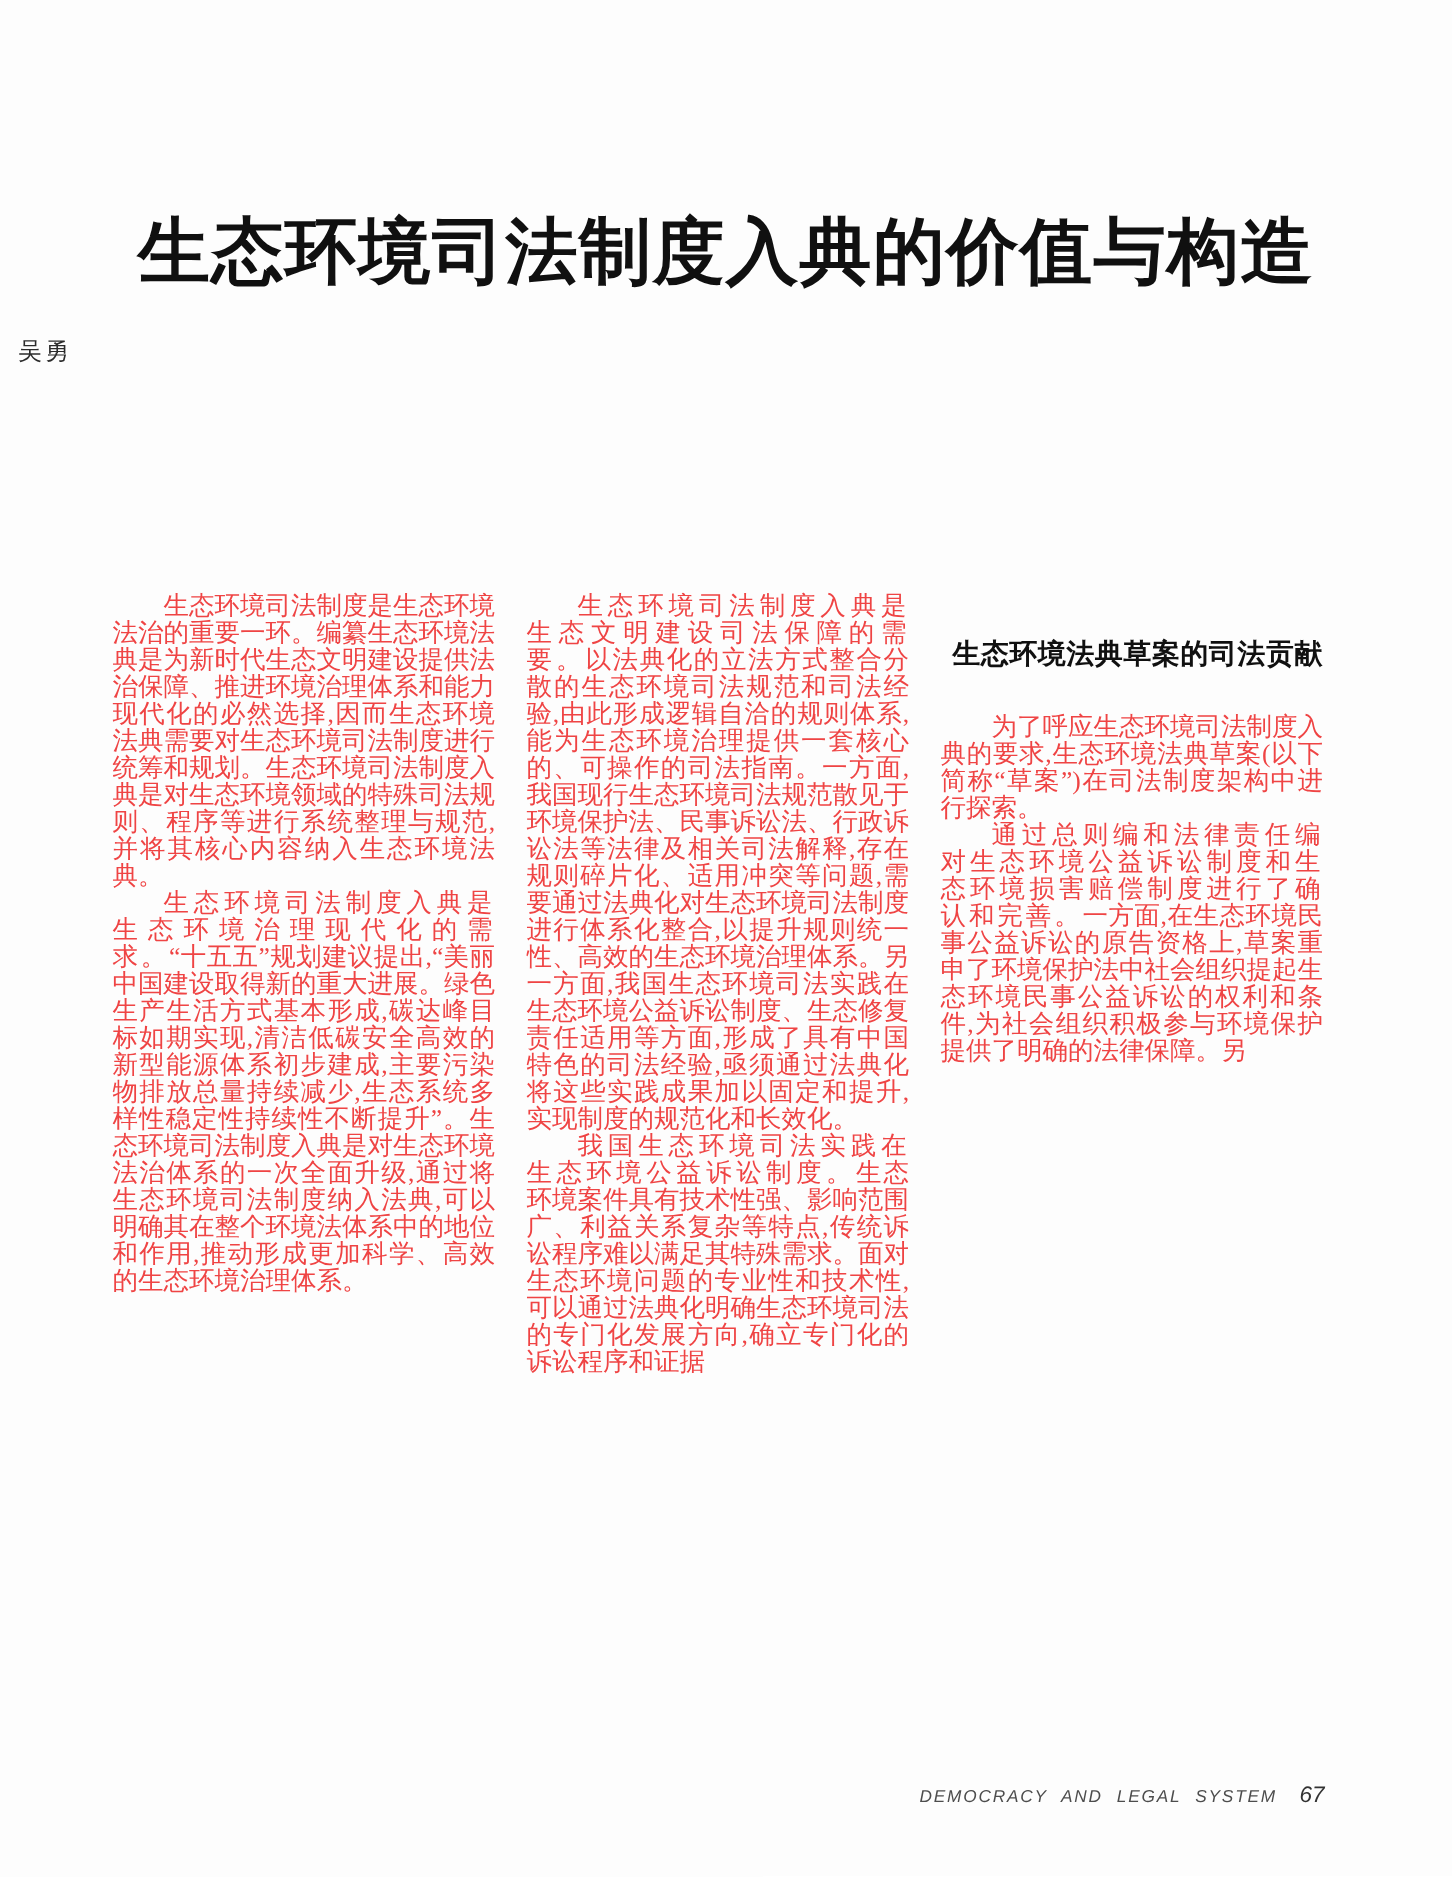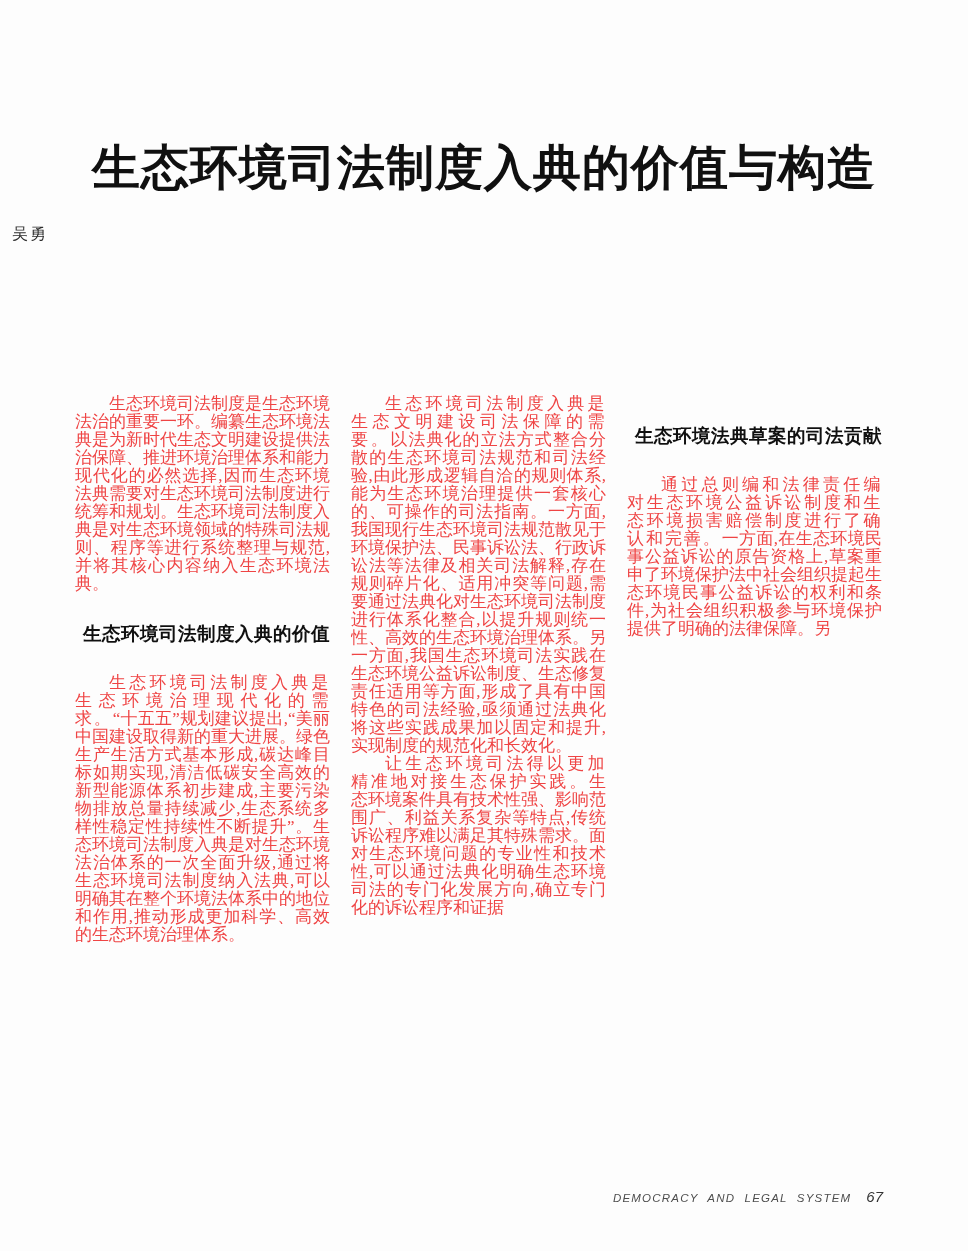--- a/index.html
+++ b/index.html
@@ -51,31 +51,31 @@
 
 <div class="page">
 
   <h1 class="title">生态环境司法制度入典的价值与构造</h1>
   <div class="author">吴勇</div>
 
   <div class="columns">
 
     <div class="col">
       <p class="body indent"><span>生态环境司法制度是生态环境法治的重要一环。编纂生态环境法典是为新时代生态文明建设提供法治保障、推进环境治理体系和能力现代化的必然选择,因而生态环境法典需要对生态环境司法制度进行统筹和规划。生态环境司法制度入典是对生态环境领域的特殊司法规则、程序等进行系统整理与规范,并将其核心内容纳入生态环境法典。</span></p>
-      <h2 class="section">生态环境司法制度入典的价值</h2>
       <p class="body indent"><span class="lead">生态环境司法制度入典是生态环境治理现代化的需求。</span><span>“十五五”规划建议提出,“美丽中国建设取得新的重大进展。绿色生产生活方式基本形成,碳达峰目标如期实现,清洁低碳安全高效的新型能源体系初步建成,主要污染物排放总量持续减少,生态系统多样性稳定性持续性不断提升”。生态环境司法制度入典是对生态环境法治体系的一次全面升级,通过将生态环境司法制度纳入法典,可以明确其在整个环境法体系中的地位和作用,推动形成更加科学、高效的生态环境治理体系。</span></p>
     </div>
 
     <div class="col">
       <p class="body indent"><span class="lead">生态环境司法制度入典是生态文明建设司法保障的需要。</span><span>以法典化的立法方式整合分散的生态环境司法规范和司法经验,由此形成逻辑自洽的规则体系,能为生态环境治理提供一套核心的、可操作的司法指南。一方面,我国现行生态环境司法规范散见于环境保护法、民事诉讼法、行政诉讼法等法律及相关司法解释,存在规则碎片化、适用冲突等问题,需要通过法典化对生态环境司法制度进行体系化整合,以提升规则统一性、高效的生态环境治理体系。另一方面,我国生态环境司法实践在生态环境公益诉讼制度、生态修复责任适用等方面,形成了具有中国特色的司法经验,亟须通过法典化将这些实践成果加以固定和提升,实现制度的规范化和长效化。</span></p>
-      <p class="body indent"><span class="lead">让生态环境司法得以更加精准地对接生态保护实践。</span><span>生态环境案件具有技术性强、影响范围广、利益关系复杂等特点,传统诉讼程序难以满足其特殊需求。面对生态环境问题的专业性和技术性,可以通过法典化明确生态环境司法的专门化发展方向,确立专门化的诉讼程序和证据</span></p>
+      <p class="body indent"><span class="lead">我国生态环境司法实践在生态环境公益诉讼制度。</span><span>生态环境案件具有技术性强、影响范围广、利益关系复杂等特点,传统诉讼程序难以满足其特殊需求。面对生态环境问题的专业性和技术性,可以通过法典化明确生态环境司法的专门化发展方向,确立专门化的诉讼程序和证据</span></p>
     </div>
 
     <div class="col">
       <h2 class="section">生态环境法典草案的司法贡献</h2>
+      <p class="body indent"><span>为了呼应生态环境司法制度入典的要求,生态环境法典草案(以下简称“草案”)在司法制度架构中进行探索。</span></p>
       <p class="body indent"><span class="lead">通过总则编和法律责任编对生态环境公益诉讼制度和生态环境损害赔偿制度进行了确认和完善。</span><span>一方面,在生态环境民事公益诉讼的原告资格上,草案重申了环境保护法中社会组织提起生态环境民事公益诉讼的权利和条件,为社会组织积极参与环境保护提供了明确的法律保障。另</span></p>
     </div>
 
   </div>
 
   <div class="footer">
     <span class="journal">DEMOCRACY AND LEGAL SYSTEM</span>
     <span class="pagenum">67</span>
   </div>
 

